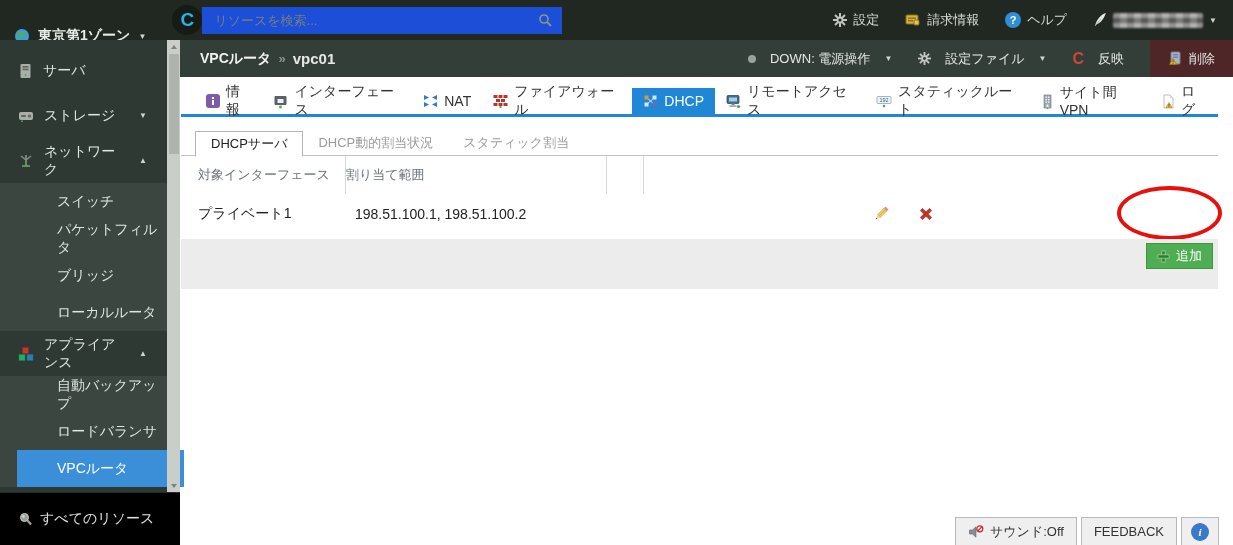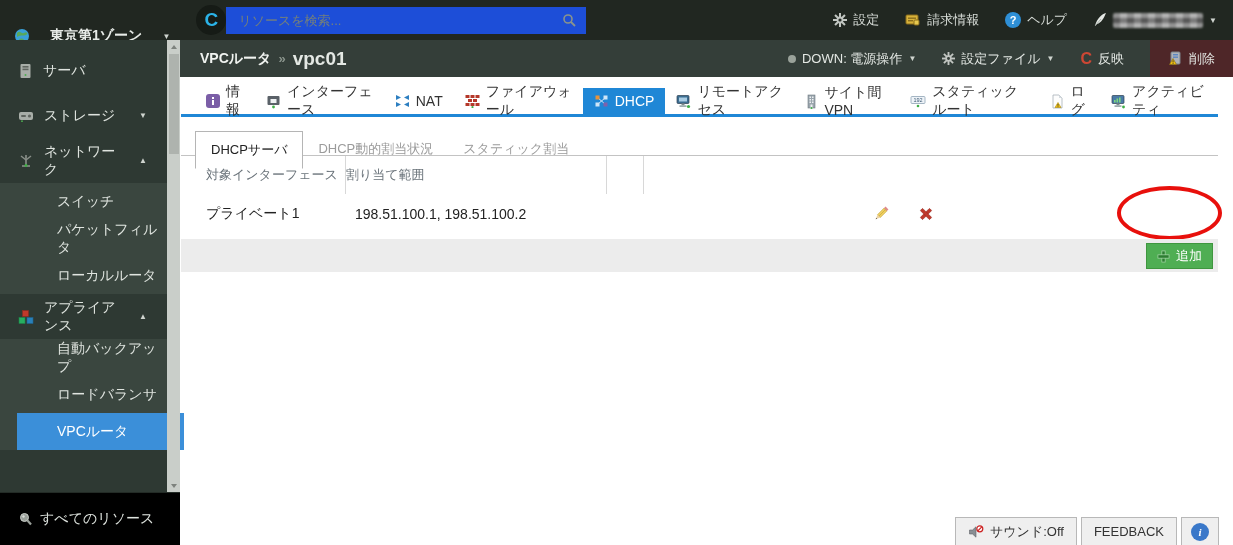--- a/index.html
+++ b/index.html
@@ -4,21 +4,21 @@
 <style>
   html,body{margin:0;padding:0;}
   body{
     width:1233px;height:545px;position:relative;overflow:hidden;
     font-family:"Liberation Sans","DejaVu Sans",sans-serif;
     background:#ffffff;-webkit-font-smoothing:antialiased;
   }
   
   .topbar{position:absolute;left:0;top:0;width:1233px;height:40px;background:#212721;
     display:flex;align-items:center;color:#d9ded9;}
-  .zone{display:flex;align-items:center;gap:20px;margin-left:14px;cursor:pointer;margin-top:32px;}
+  .zone{display:flex;align-items:center;gap:8px;margin-left:14px;cursor:pointer;margin-top:32px;}
   .zone-label{font-size:14px;font-weight:bold;color:#e8ece8;}
   .caret{font-size:8px;color:#cfd4cf;}
   .logo{width:30px;height:30px;border-radius:50%;background:#161b16;margin-left:26px;
     display:flex;align-items:center;justify-content:center;color:#2bb3e8;
     font-weight:bold;font-size:19px;}
   .searchbox{margin-left:0;width:340px;height:27px;background:#1d4ed8;
     display:flex;align-items:center;padding:0 10px;}
   .searchbox input{background:transparent;border:none;outline:none;color:#c9cec9;
     font-size:13px;flex:1;font-family:inherit;}
   .searchbox input::placeholder{color:#75807a;}
@@ -30,23 +30,23 @@
   .blurred{width:90px;height:15px;
     background:repeating-linear-gradient(90deg,#6e6e6e 0 7px,#9a9a9a 7px 14px),
                repeating-linear-gradient(0deg,rgba(255,255,255,.25) 0 5px,rgba(0,0,0,.2) 5px 10px);
     background-blend-mode:overlay;filter:blur(1px);border-radius:2px;}
   
   .actionbar{position:absolute;left:180px;top:40px;width:1053px;height:37px;background:#343e39;
     display:flex;align-items:center;color:#e4e8e4;font-size:13px;}
   .breadcrumb{margin-left:20px;display:flex;align-items:center;gap:7px;}
   .bc-parent{font-weight:bold;font-size:14px;color:#f0f3f0;}
   .bc-sep{color:#8a948c;font-weight:bold;}
-  .bc-current{font-weight:bold;font-size:19px;color:#e4e8e4;}
+  .bc-current{font-weight:bold;font-size:15px;color:#e4e8e4;}
   .ab-right{margin-left:auto;display:flex;align-items:center;height:100%;}
-  .ab-item{display:flex;align-items:center;gap:6px;cursor:pointer;margin-right:26px;}
+  .ab-item{display:flex;align-items:center;gap:14px;cursor:pointer;margin-right:26px;}
   .status-dot{width:8px;height:8px;border-radius:50%;background:#9aa29a;}
   .apply-c{color:#cc4734;font-weight:900;font-size:16px;}
   .delete-btn{height:100%;background:#4e2628;display:flex;align-items:center;gap:6px;
     padding:0 18px;cursor:pointer;}
   
   .sidebar{position:absolute;left:0;top:40px;width:180px;height:505px;background:#2e3933;
     color:#dfe4df;font-size:14px;}
   .side-item{height:45px;display:flex;align-items:center;padding-left:18px;gap:10px;
     padding-right:20px;cursor:pointer;width:129px;}
   .side-group-top{padding-top:8px;}
@@ -68,37 +68,37 @@
     border-top:4px solid #7d827d;}
   .sb-thumb{position:absolute;left:1.5px;top:14px;width:10px;height:100px;background:#aeb3ae;}
   
   .tabs{position:absolute;left:181px;top:88px;width:1037px;height:29px;
     border-bottom:3px solid #1f87d6;display:flex;padding-left:14px;box-sizing:border-box;}
   .tab{display:flex;align-items:center;gap:6px;padding:0 11px;font-size:14px;color:#333;cursor:pointer;}
   .tab.active{background:#1f87d6;color:#fff;}
   
   .subtabs{position:absolute;left:181px;top:131px;width:1037px;height:25px;
     border-bottom:1px solid #c3c3c3;display:flex;padding-left:14px;box-sizing:border-box;font-size:13px;}
-  .subtab{padding:18px 15px;display:flex;align-items:center;color:#9b9b9b;cursor:pointer;}
+  .subtab{padding:12px 15px;display:flex;align-items:center;color:#9b9b9b;cursor:pointer;}
   .subtab.active{border:1px solid #b5b5b5;border-bottom:1px solid #fff;background:#fff;
     color:#222;margin-bottom:-1px;}
   
   .dhcp-table{position:absolute;left:181px;top:156px;width:1037px;}
   .t-head{display:flex;height:38px;align-items:center;color:#6a737a;font-size:13px;}
   .t-row{display:flex;height:40px;align-items:center;font-size:14px;color:#222;}
-  .c1{width:164px;padding-left:25px;box-sizing:border-box;}
+  .c1{width:164px;padding-left:17px;box-sizing:border-box;}
   .c2{width:261px;box-sizing:border-box;}
   .c3{width:517px;padding-left:10px;box-sizing:border-box;}
   .c4{width:37px;display:flex;justify-content:center;}
   .c5{width:54px;display:flex;justify-content:center;}
   .t-head .c2,.t-head .c3,.t-head .c4,.t-head .c5{border-left:1px solid #d8d8d8;height:38px;
     display:flex;align-items:center;box-sizing:border-box;}
   .icon-btn{background:none;border:none;cursor:pointer;padding:2px;display:flex;}
   
-  .band{position:absolute;left:181px;top:239px;width:1037px;height:33px;background:#ececec;}
+  .band{position:absolute;left:181px;top:239px;width:1037px;height:50px;background:#ececec;}
   .add-btn{position:absolute;right:5px;top:4px;height:26px;background:#4fae53;
     border:1px solid #3f963f;color:#fff;font-size:13px;display:flex;align-items:center;
     gap:6px;padding:0 10px;cursor:pointer;box-sizing:border-box;font-family:inherit;}
   
   .annotation-ellipse{position:absolute;left:1117px;top:186px;width:97px;height:46px;
     border:4px solid #e8100c;border-radius:50%;pointer-events:none;}
   
   .footer-buttons{position:absolute;right:14px;bottom:0;display:flex;gap:4px;align-items:flex-end;}
   .f-btn{height:28px;background:#efefef;border:1px solid #b8b8b8;border-bottom:none;
     display:flex;align-items:center;padding:0 12px;font-size:13px;color:#333;gap:6px;
@@ -268,20 +268,23 @@
     </div>
   </div>
   <div class="side-sub">
     <div class="side-item">
       <span>スイッチ</span>
     </div>
     <div class="side-item">
       <span>パケットフィルタ</span>
     </div>
     <div class="side-item">
+      <span>ブリッジ</span>
+    </div>
+    <div class="side-item">
       <span>ローカルルータ</span>
     </div>
   </div>
   <div class="side-item">
     <span>
       <svg width="16" height="16" viewBox="0 0 16 16">
           <rect x="4.5" y="1.5" width="6" height="6" fill="#c0392b" stroke="#8e2a20" stroke-width="0.6"></rect>
           <rect x="1" y="8.5" width="6" height="6" fill="#27ae60" stroke="#1d8348" stroke-width="0.6"></rect>
           <rect x="9" y="8.5" width="6" height="6" fill="#2980b9" stroke="#1f618d" stroke-width="0.6"></rect>
         </svg>
@@ -391,73 +394,57 @@
           <rect x="3" y="3.5" width="8" height="4" fill="#a9cce3"></rect>
           <rect x="5.5" y="9.5" width="3" height="1.8" fill="#7f8c8d"></rect>
           <rect x="3.5" y="11.3" width="7" height="1.6" fill="#95a5a6"></rect>
           <circle cx="12.5" cy="12.5" r="1.6" fill="#3fae46"></circle>
         </svg>
     </span>
     <span>リモートアクセス</span>
   </div>
   <div class="tab">
     <span>
+      <svg width="16" height="14" viewBox="0 0 16 14">
+          <rect x="1" y="2.5" width="14" height="7" rx="1" fill="#eef3f8" stroke="#8fa3b5" stroke-width="0.8"></rect>
+          <text x="8" y="8" text-anchor="middle" font-size="5.5" fill="#3c5a73" font-family="sans-serif">192</text>
+          <circle cx="8" cy="12" r="1.3" fill="#3fae46"></circle>
+        </svg>
+    </span>
+    <span>スタティックルート</span>
+  </div>
+  <div class="tab">
+    <span>
       <svg width="13" height="15" viewBox="0 0 13 15">
           <rect x="3" y="1" width="7" height="13" fill="#9aa5ad" stroke="#6f7a82" stroke-width="0.6"></rect>
           <g fill="#eef1f3">
             <rect x="4.5" y="2.5" width="1.5" height="1.5"></rect>
             <rect x="7" y="2.5" width="1.5" height="1.5"></rect>
             <rect x="4.5" y="5" width="1.5" height="1.5"></rect>
             <rect x="7" y="5" width="1.5" height="1.5"></rect>
             <rect x="4.5" y="7.5" width="1.5" height="1.5"></rect>
             <rect x="7" y="7.5" width="1.5" height="1.5"></rect>
             <rect x="5.5" y="10.5" width="2" height="3.5"></rect>
           </g>
           <circle cx="6.5" cy="14" r="1" fill="#3fae46"></circle>
         </svg>
     </span>
     <span>サイト間VPN</span>
   </div>
   <div class="tab">
     <span>
-      <svg width="16" height="14" viewBox="0 0 16 14">
-          <rect x="1" y="2.5" width="14" height="7" rx="1" fill="#eef3f8" stroke="#8fa3b5" stroke-width="0.8"></rect>
-          <text x="8" y="8" text-anchor="middle" font-size="5.5" fill="#3c5a73" font-family="sans-serif">192</text>
-          <circle cx="8" cy="12" r="1.3" fill="#3fae46"></circle>
-        </svg>
-    </span>
-    <span>スタティックルート</span>
-  </div>
-  <div class="tab">
-    <span>
       <svg width="13" height="15" viewBox="0 0 13 15">
           <path d="M2 1 H8 L11 4 V14 H2 Z" fill="#fdfdfd" stroke="#a7b0b8" stroke-width="0.8"></path>
           <path d="M8 1 L8 4 L11 4 Z" fill="#d5dbe0"></path>
           <path d="M4 13.5 L7 8.5 L10 13.5 Z" fill="#f4c20d" stroke="#a8860b" stroke-width="0.6"></path>
           <rect x="6.6" y="10" width="0.8" height="1.8" fill="#333"></rect>
           <rect x="6.6" y="12.3" width="0.8" height="0.8" fill="#333"></rect>
         </svg>
     </span>
     <span>ログ</span>
-  </div>
-  <div class="tab">
-    <span>
-      <svg width="15" height="15" viewBox="0 0 15 15">
-          <rect x="1" y="1.5" width="12" height="8" rx="1" fill="#4a7ba6" stroke="#2c3e50" stroke-width="0.7"></rect>
-          <g fill="#7ed87e">
-            <rect x="3" y="6" width="1.6" height="2.5"></rect>
-            <rect x="5.5" y="4.5" width="1.6" height="4"></rect>
-            <rect x="8" y="3.5" width="1.6" height="5"></rect>
-          </g>
-          <rect x="5.5" y="9.5" width="3" height="1.8" fill="#7f8c8d"></rect>
-          <rect x="3.5" y="11.3" width="7" height="1.6" fill="#95a5a6"></rect>
-          <circle cx="12.5" cy="13" r="1.4" fill="#3fae46"></circle>
-        </svg>
-    </span>
-    <span>アクティビティ</span>
   </div>
 </div>
 
 <div class="subtabs">
   <div class="subtab active">
     <span>DHCPサーバ</span>
   </div>
   <div class="subtab">
     <span>DHCP動的割当状況</span>
   </div>

